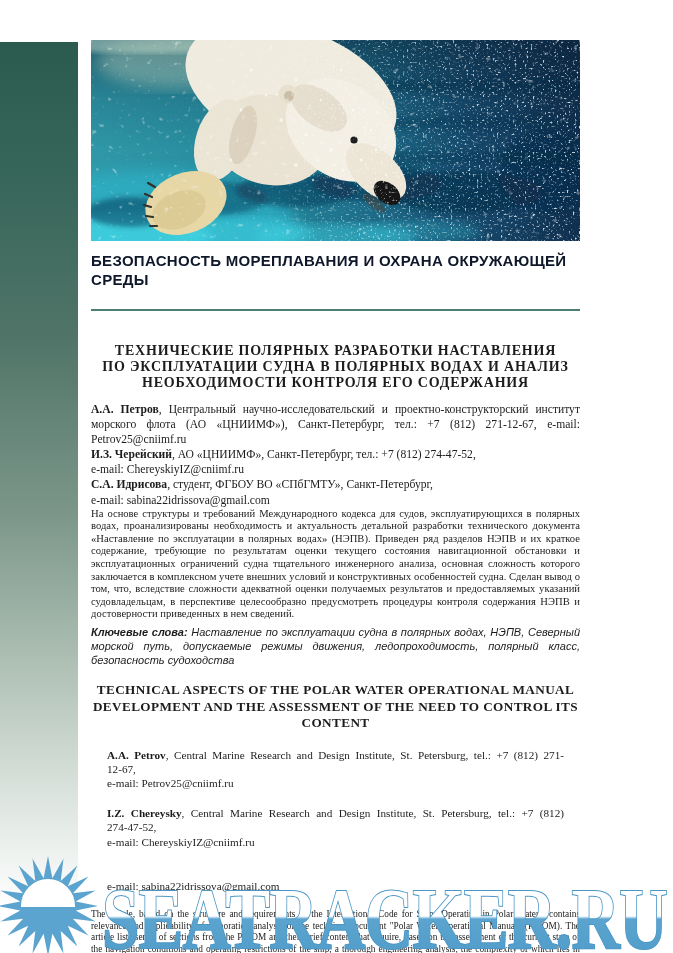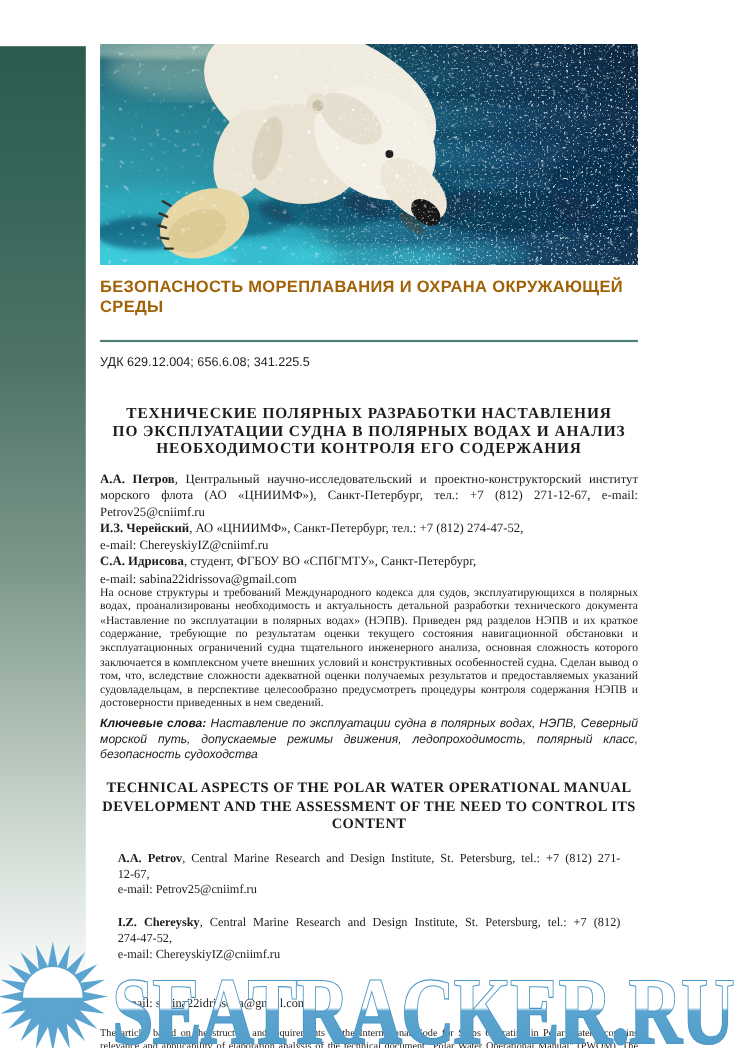--- a/index.html
+++ b/index.html
@@ -8,21 +8,21 @@
   
   .band{position:absolute;left:0;top:42px;width:78px;height:911px;
         background:linear-gradient(180deg,#2b5a4f 0%,#36655a 14%,#4f7467 32%,#7c978a 52%,
                    #aebfb4 68%,#d9e2dc 82%,#ffffff 95%);}
   
   .photo{position:absolute;left:91px;top:40px;width:489px;height:201px;}
   .photo svg{display:block;}
   
   .col{position:absolute;left:91px;top:251px;width:489px;}
   .sect{margin:0;font-family:"Liberation Sans",sans-serif;font-weight:bold;
-        font-size:15px;line-height:19px;color:#a16207;letter-spacing:.3px;}
+        font-size:15px;line-height:19px;color:#0f172a;letter-spacing:.3px;}
   .rule{margin-top:20px;border-top:2px solid #4d7d77;height:0;}
   .udk{margin:12px 0 0 0;font-family:"Liberation Sans",sans-serif;font-size:11.5px;line-height:14px;color:#222;}
   .ru-title{margin:32px 0 0 0;text-align:center;font-weight:bold;font-size:14px;line-height:16px;letter-spacing:.8px;}
   .authors-ru{margin:11px 0 0 0;}
   .authors-ru p{margin:0;font-size:11.6px;line-height:15.1px;text-align:justify;}
   .abs-ru{margin:0;font-size:10.6px;line-height:12.6px;text-align:justify;}
   .kw{margin:4px 0 0 0;font-family:Liberation Sans, sans-serif;font-style:italic;
       font-size:11px;line-height:14px;text-align:justify;}
   .kw b{font-style:italic;}
   .en-title{margin:15px 0 0 0;text-align:center;font-weight:bold;font-size:13.2px;line-height:16.5px;letter-spacing:.4px;}
@@ -159,21 +159,20 @@
         <rect x="0" y="0" width="489" height="201" fill="#ffffff" filter="url(#spk)" opacity="0.8"></rect>
       </g>
       <rect x="0" y="0" width="489" height="201" fill="#ffffff" filter="url(#spk2)" opacity="0.35"></rect>
     </svg>
   </div>
 
   <div class="col">
 
     <h1 class="sect">БЕЗОПАСНОСТЬ МОРЕПЛАВАНИЯ И ОХРАНА ОКРУЖАЮЩЕЙ СРЕДЫ</h1>
     <div class="rule"></div>
-    <p class="udk">УДК 629.12.004; 656.6.08; 341.225.5</p>
 
     <div class="ru-title">
       <div>ТЕХНИЧЕСКИЕ ПОЛЯРНЫХ РАЗРАБОТКИ НАСТАВЛЕНИЯ</div>
       <div>ПО ЭКСПЛУАТАЦИИ СУДНА В ПОЛЯРНЫХ ВОДАХ И АНАЛИЗ</div>
       <div>НЕОБХОДИМОСТИ КОНТРОЛЯ ЕГО СОДЕРЖАНИЯ</div>
     </div>
 
     <div class="authors-ru">
       <p><b>А.А. Петров</b><span>, Центральный научно-исследовательский и проектно-конструкторский институт морского флота (АО «ЦНИИМФ»), Санкт-Петербург, тел.: +7 (812) 271-12-67, e-mail: Petrov25@cniimf.ru</span></p>
       <p><b>И.З. Черейский</b><span>, АО «ЦНИИМФ», Санкт-Петербург, тел.: +7 (812) 274-47-52,</span><br><span>e-mail: ChereyskiyIZ@cniimf.ru</span></p>

